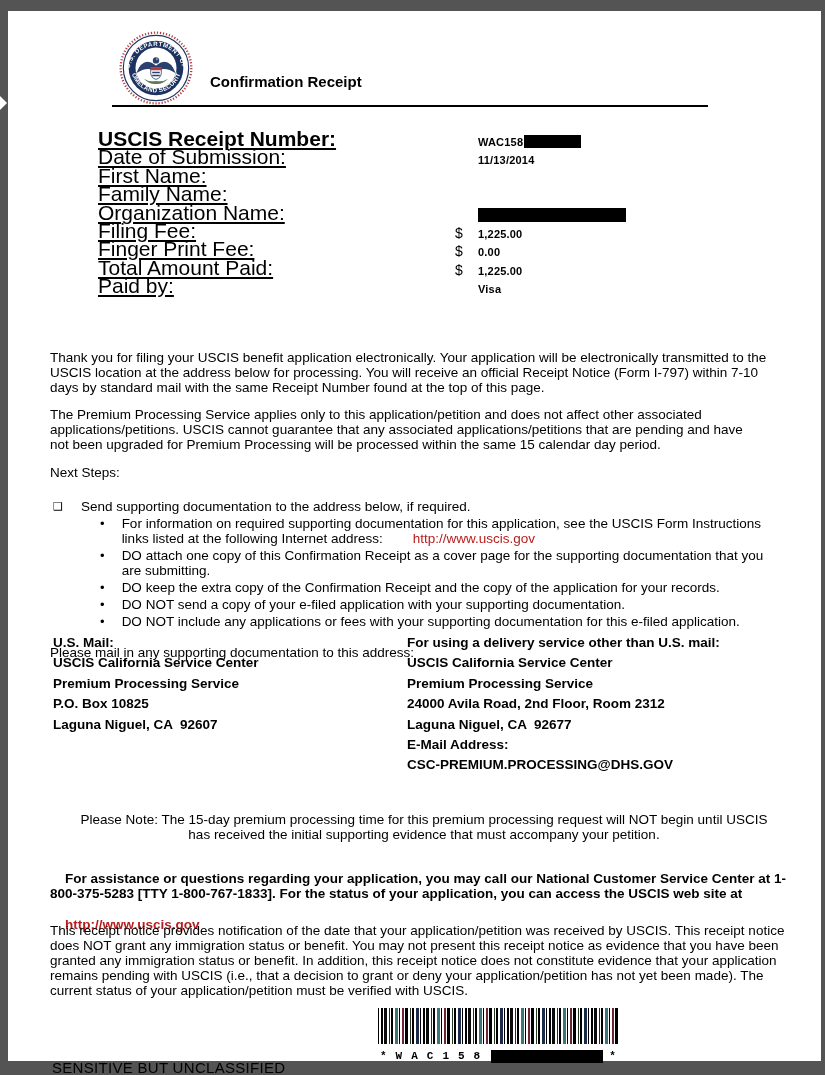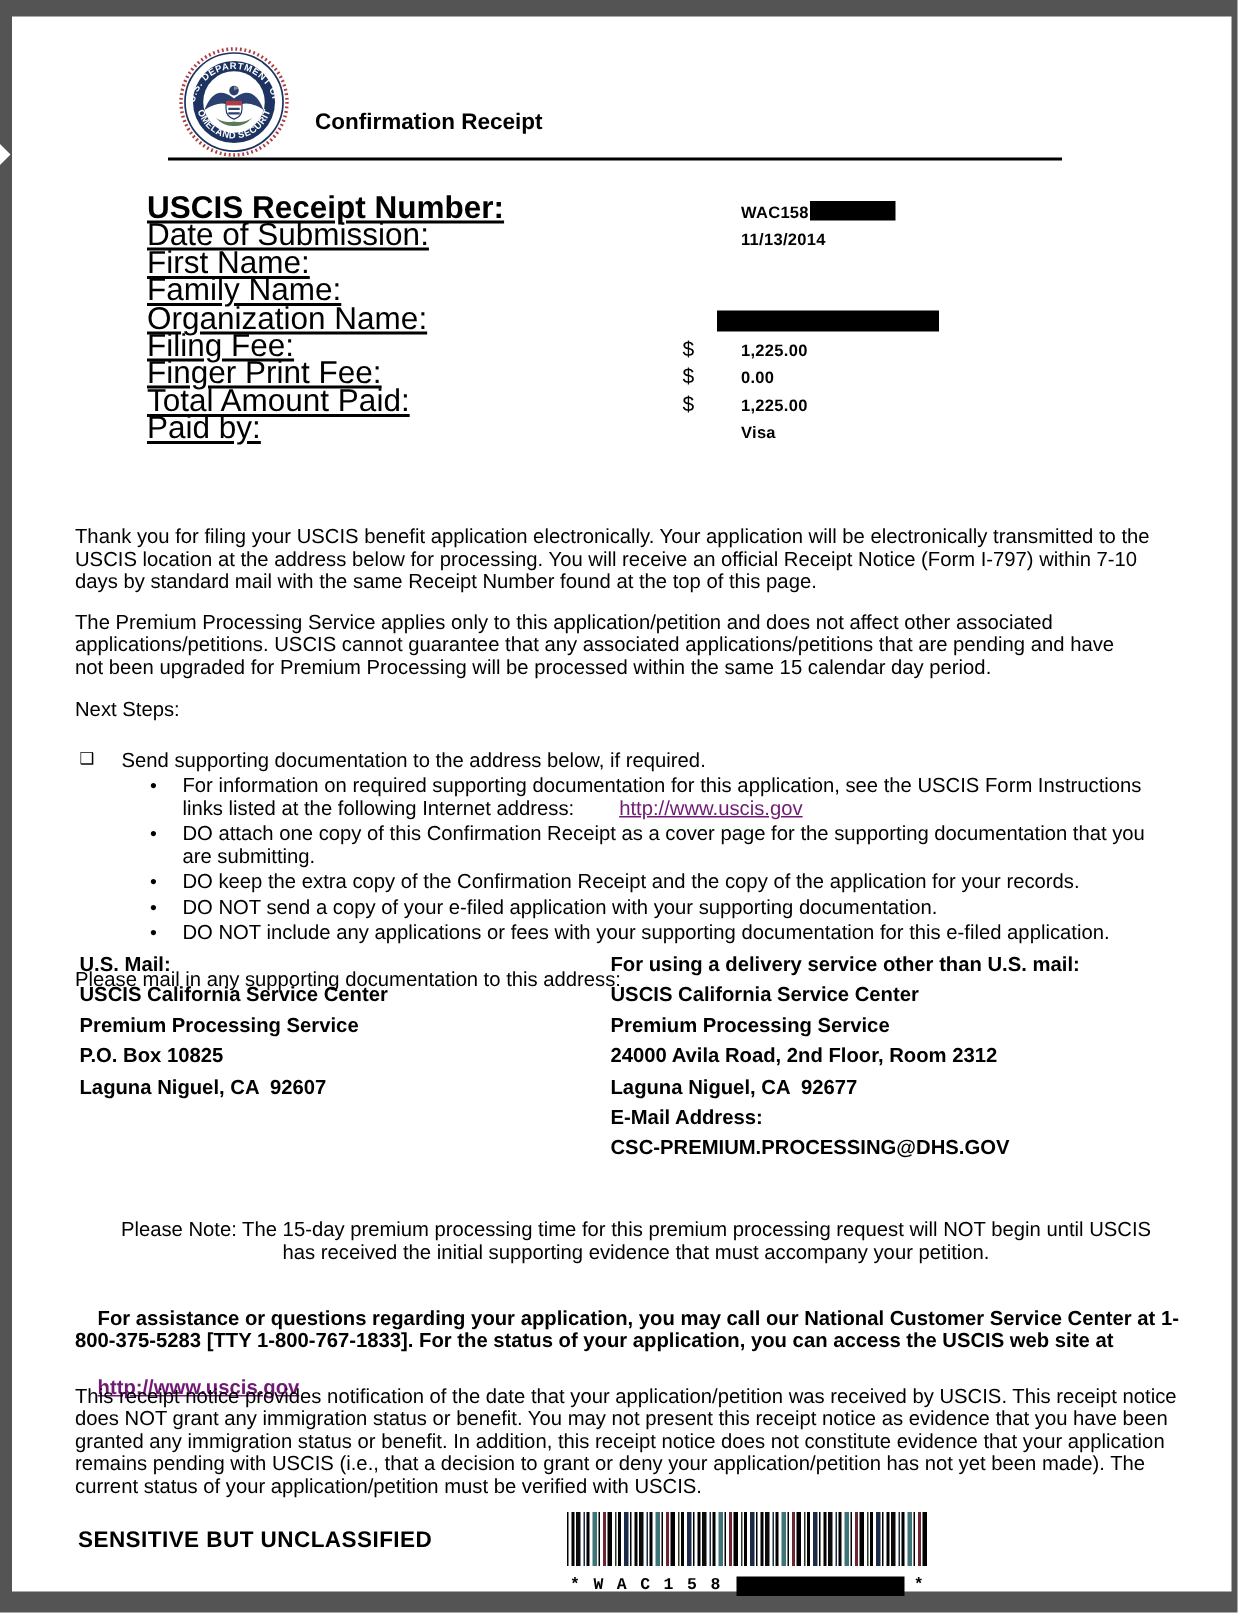--- a/index.html
+++ b/index.html
@@ -21,50 +21,50 @@
   .seal{position:absolute;left:110px;top:19px;width:76px;height:76px;}
   .title1{position:absolute;left:202px;top:24px;font-size:15px;font-weight:bold;white-space:nowrap;}
   .title2{position:absolute;left:202px;top:62px;font-size:15px;font-weight:bold;white-space:nowrap;}
   .header-rule{position:absolute;left:104px;top:94px;width:596px;height:0;border-top:2px solid #000;}
   
   .receipt{position:absolute;left:90px;top:116px;width:640px;}
   .r-row{display:flex;align-items:baseline;height:18.4px;}
   .r-label{display:inline-block;width:345px;text-align:left;font-size:21px;text-decoration:underline;}
   .r-row.bold-label .r-label{font-weight:bold;}
   .r-cur{display:inline-block;width:23px;padding-left:12px;font-size:14px;}
-  .r-val{font-size:11px;font-weight:bold;letter-spacing:.2px;margin-left:16px;}
+  .r-val{font-size:11px;font-weight:bold;letter-spacing:.2px;}
   .redact{display:inline-block;background:#000;position:relative;top:2px;}
   .redact-receipt{width:57px;height:13px;margin-left:1px;vertical-align:middle;}
   .redact-org{width:148px;height:14px;vertical-align:middle;}
   
   .para{position:absolute;left:42px;width:748px;font-size:13.5px;line-height:15px;white-space:pre-wrap;}
   .p1{top:339px;}
   .p2{top:396px;}
   .please-note{top:801px;text-align:center;}
   .assist{top:845px;font-weight:bold;line-height:15.2px;}
   .disclaimer{top:912px;}
   .mail-intro{top:634px;}
-  .link{color:#701a75;text-decoration:underline;cursor:pointer;}
+  .link{color:#b91c1c;cursor:pointer;}
   .link.gap{margin-left:30px;}
   .assist .link{display:inline-block;margin-top:0;}
   
   .next-steps{position:absolute;left:42px;top:454px;width:750px;font-size:13.5px;line-height:15px;}
   .ns-heading{font-weight:normal;margin-bottom:19px;}
   .ns-check{display:flex;}
   .ns-check .glyph{width:28px;padding-left:3px;font-size:11px;line-height:15px;}
   .ns-bullets{margin:1px 0 0 50px;padding:0;list-style:none;}
   .ns-bullets li{display:flex;margin-top:2px;}
   .ns-bullets .b{width:22px;font-size:13px;}
   .ns-bullets .btxt{white-space:pre-wrap;width:690px;}
   
   .addr{position:absolute;top:622px;font-size:13.5px;font-weight:bold;line-height:20.4px;white-space:pre-wrap;}
   .addr-left{left:45px;width:340px;}
   .addr-right{left:399px;width:390px;}
   
-  .classification{position:absolute;left:44px;top:1007px;font-size:15px;font-weight:bold;letter-spacing:.3px;}
+  .classification{position:absolute;left:44px;top:1048px;font-size:15px;font-weight:normal;letter-spacing:.3px;}
   .barcode-wrap{position:absolute;left:370px;top:997px;width:244px;}
   .barcode-label{position:relative;height:14px;margin-top:1px;display:flex;align-items:center;
     font-size:11px;font-weight:bold;font-family:"Liberation Mono","DejaVu Sans Mono",monospace;}
   .bc-text{letter-spacing:9px;margin-left:2px;}
   .bc-redact{display:inline-block;width:112px;height:13px;background:#000;margin-left:2px;}
   .bc-star{margin-left:6px;}
 </style>
 </head>
 <body>
 

